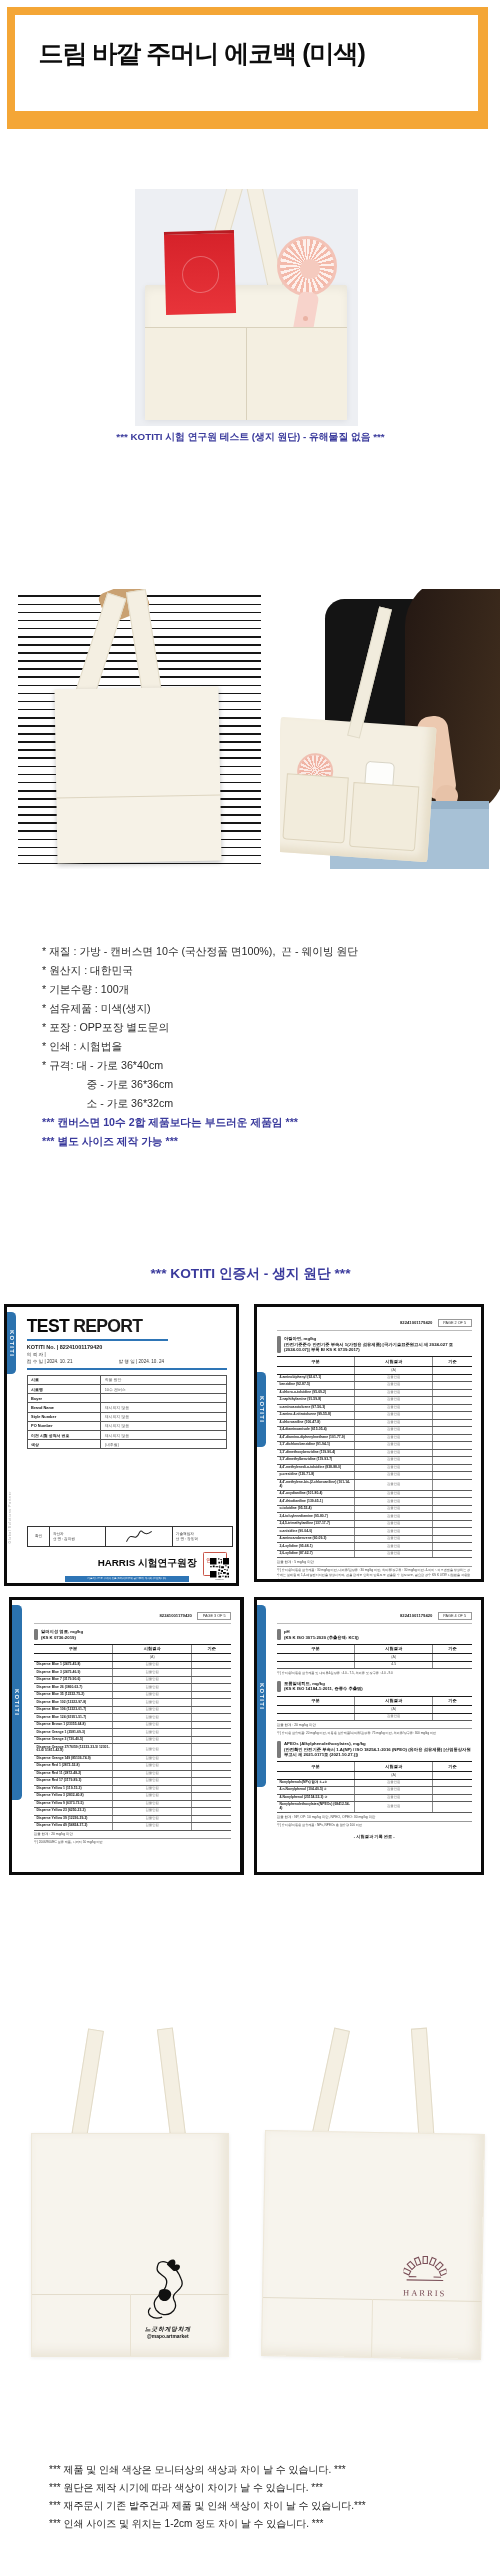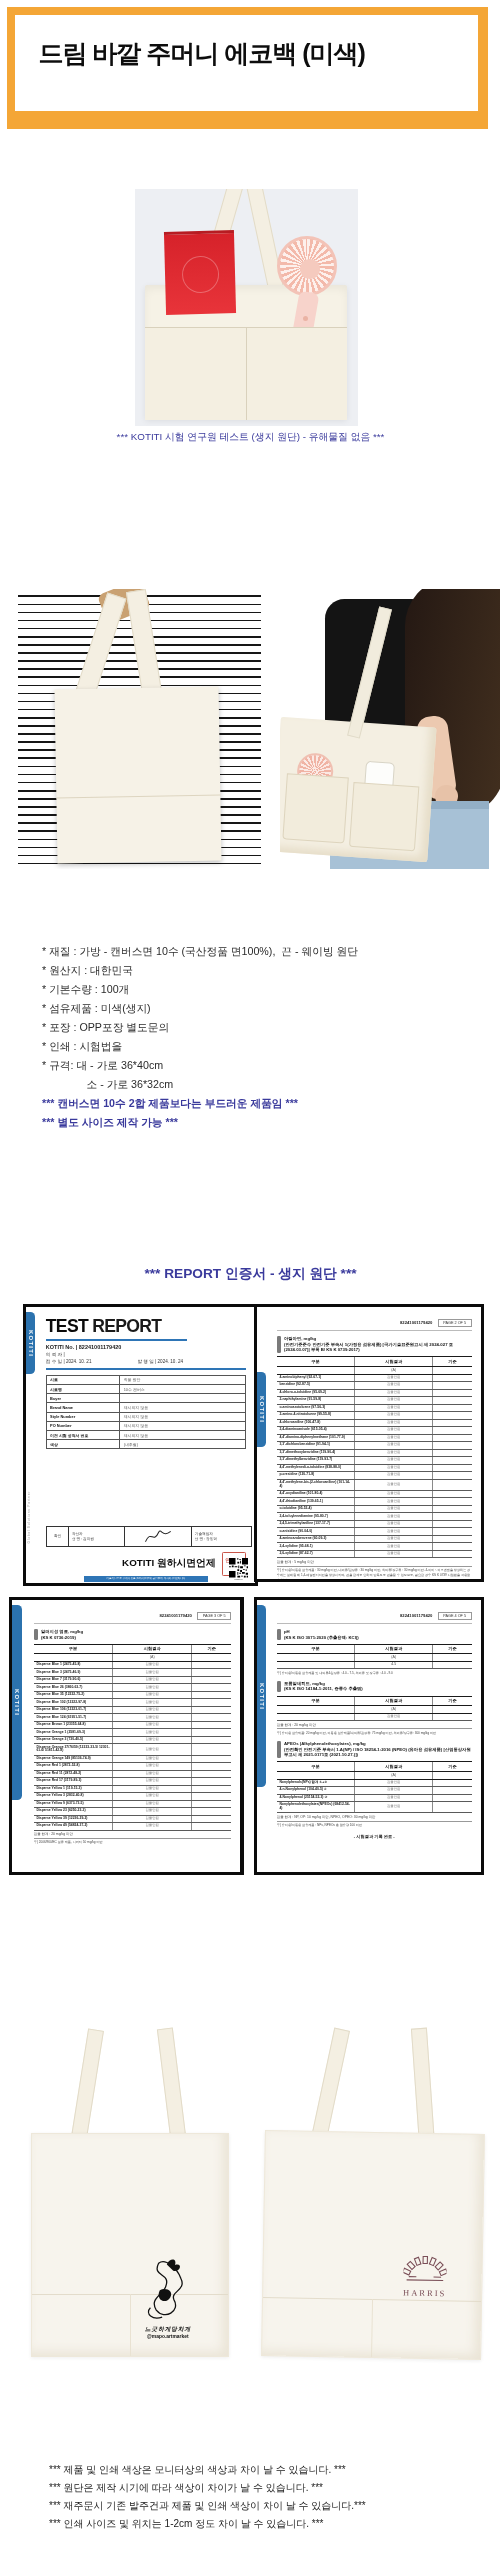--- a/index.html
+++ b/index.html
@@ -18,21 +18,21 @@
   .pm-body{position:absolute;left:10.4px;top:96px;width:202px;height:133px;background:#f6f2e6;border-radius:2px;box-shadow:inset 0 3.9px 9px rgba(0,0,0,.05),0 2.6px 6.5px rgba(0,0,0,.08);}
   .pm-pocket{position:absolute;left:0;top:42px;width:100%;height:92px;background:#f4efe1;border-top:0.7px solid #d9d1bc;}
   .pm-pocket:after{content:"";position:absolute;left:50%;top:0;bottom:0;width:0.7px;background:#d9d1bc;}
   .pm-book{position:absolute;left:30px;top:42px;width:70px;height:83px;background:linear-gradient(#d6222a,#e8343a);transform:rotate(-1.5deg);border-top:3.9px solid #b71c22;box-sizing:border-box;}
   .pm-book:after{content:"";position:absolute;left:17px;top:22px;width:35px;height:35px;border:1.3px solid rgba(255,255,255,.28);border-radius:50%;}
   .pm-fanhead{position:absolute;left:142px;top:47px;width:60px;height:60px;border-radius:50%;border:3.3px solid #f3c3b7;background:repeating-conic-gradient(#fdf0ec 0 7deg,#f3b9aa 7deg 14deg);box-sizing:border-box;}
   .pm-fanhub{position:absolute;left:20px;top:20px;width:19.5px;height:19.5px;border-radius:50%;background:#f5cabe;}
   .pm-fanhandle{position:absolute;left:160px;top:103px;width:19.5px;height:53px;background:#f7d3cb;border-radius:6.5px;transform:rotate(10deg);}
   .pm-fanbtn{position:absolute;left:168px;top:127px;width:5.2px;height:5.2px;border-radius:50%;background:#eab3a4;}
 
-  .cap-blue{position:absolute;left:0;width:501px;text-align:center;color:#3A3A9C;font-weight:400;font-size:9.8px;}
+  .cap-blue{position:absolute;left:0;width:501px;text-align:center;color:#3A3A9C;font-weight:700;font-size:9.8px;}
 
   
   .photo-striped{position:absolute;left:18px;top:589px;width:243px;height:280px;background:repeating-linear-gradient(180deg,#fff 0 6.5px,#161616 6.5px 8.1px);overflow:hidden;}
   .ps-knot{position:absolute;left:83px;top:-2.6px;width:46px;height:31px;background:#c9a172;border-radius:6.5px;transform:rotate(-22deg);}
   .ps-body{position:absolute;left:38px;top:99px;width:164px;height:174px;background:#f6f2e7;transform:rotate(-1deg);box-shadow:0 2px 5.2px rgba(0,0,0,.25);}
   .ps-body:after{content:"";position:absolute;left:0;right:0;top:62%;height:0.7px;background:#ddd5c0;}
   .photo-model{position:absolute;left:280px;top:589px;width:221px;height:280px;background:#fff;overflow:hidden;}
   .md-hair{position:absolute;right:-6.5px;top:-9px;width:103px;height:232px;background:linear-gradient(100deg,#241813,#43301f);border-radius:42px 19.5px 39px 52px/46px 19.5px 59px 78px;}
   .md-shirt{position:absolute;right:60px;top:10.4px;width:116px;height:148px;background:#141414;border-radius:19.5px 29px 10.4px 10.4px;}
   .md-arm{position:absolute;right:49px;top:127px;width:31px;height:83px;background:#ecc9b0;border-radius:13px;transform:rotate(-8deg);}
@@ -168,32 +168,33 @@
   <div class="specs">
     <div>
 
     <div class="spec-line">* 재질 : 가방 - 캔버스면 10수 (국산정품 면100%),  끈 - 웨이빙 원단</div>
         <div class="spec-line">* 원산지 : 대한민국</div>
         <div class="spec-line">* 기본수량 : 100개</div>
         <div class="spec-line">* 섬유제품 : 미색(생지)</div>
         <div class="spec-line">* 포장 : OPP포장 별도문의</div>
         <div class="spec-line">* 인쇄 : 시험법을</div>
         <div class="spec-line">* 규격: 대 - 가로 36*40cm</div>
+        <div class="spec-line">               중 - 가로 36*36cm</div>
         <div class="spec-line">               소 - 가로 36*32cm</div>
       </div>
     <div>
 
     <div class="spec-note">*** 캔버스면 10수 2합 제품보다는 부드러운 제품임 ***</div>
         <div class="spec-note">*** 별도 사이즈 제작 가능 ***</div>
       </div>
   </div>
 
-  <div class="cert-hdr">*** REPORT 인증서 - 생지 원단 ***</div>
-
-  <div class="doc" style="left:23px;top:1304px;width:235px;height:282px;">
+  <div class="cert-hdr">*** KOTITI 인증서 - 생지 원단 ***</div>
+
+  <div class="doc" style="left:4px;top:1304px;width:235px;height:282px;">
     <div class="doc-page">
       <div class="tab" style="top:5.2px;height:62px;">
           <span>KOTITI</span>
         </div>
       <div class="side-vert">Global Solutions Partner</div>
       <div class="doc-body">
         <div class="tr-title"><span class="b">TEST</span> <span class="l">REPORT</span></div>
         <div class="tr-no"><span>KOTITI No. |</span> <span>82241001179420</span></div>
         <div class="tr-small">의 뢰 자 |</div>
         <div class="tr-dates">
@@ -246,21 +247,21 @@
             <td style="width:33%;text-align:center;">
               <svg width="30" height="14.3" viewBox="0 0 46 22">
                     <path d="M4 19 C12 1 16 23 24 5 C28 -2 30 14 42 4" fill="none" stroke="#222" stroke-width="1.6" stroke-linecap="round"></path>
                   </svg>
             </td>
             <td><span>기술책임자</span><span class="sig-name">성 명 : 장동혁</span></td>
           </tr>
         </tbody>
           </table>
         <div class="director-row">
-          <span class="director">KOTITI 원하시면언제</span>
+          <span class="director">HARRIS 시험연구원장</span>
           <span class="stamp">연구 원장</span>
         </div>
         <div class="bluebar">기술혁신으로 한계시험을 원하시면언제 공인된데 의사가 반영됩니다</div>
         
         
         
         
       </div>
       <svg class="qr" viewBox="0 0 21 21">
         <rect width="21" height="21" fill="#fff"></rect>

